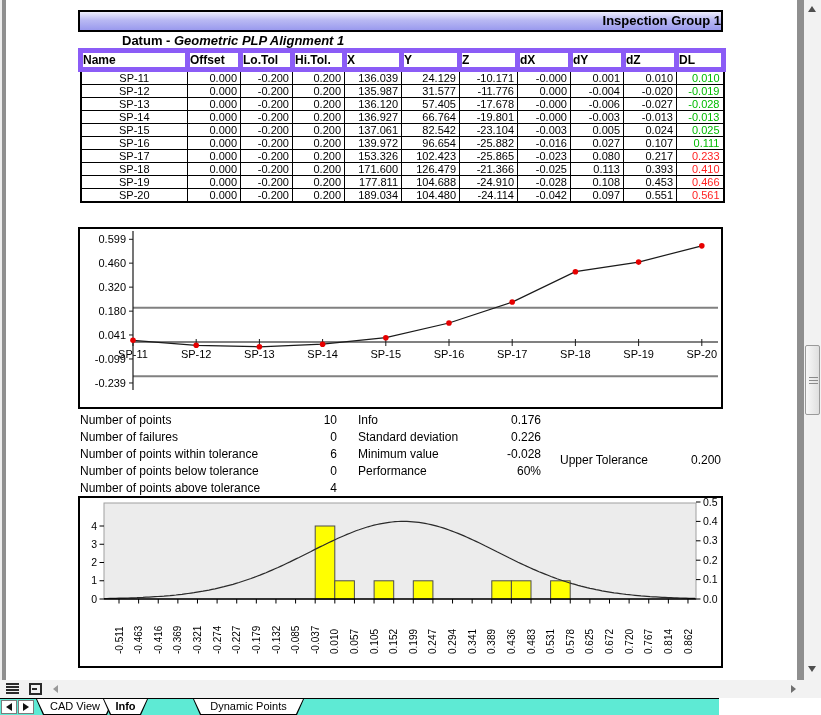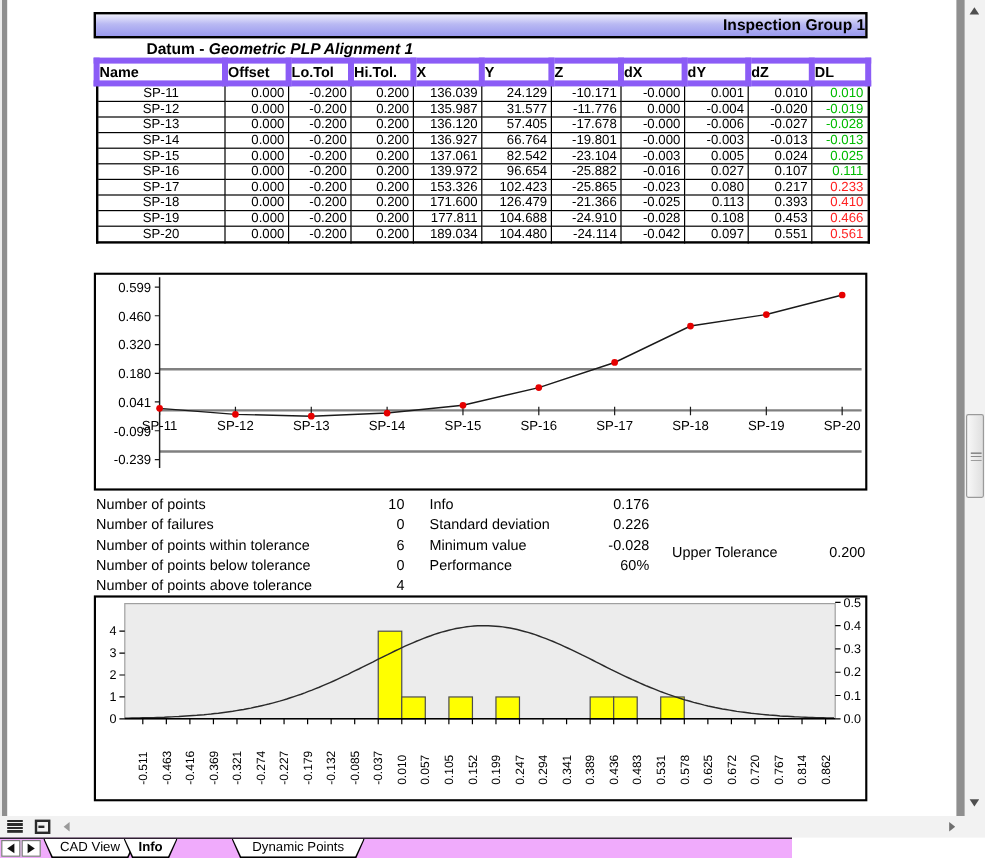--- a/index.html
+++ b/index.html
@@ -54,22 +54,22 @@
   .hscroll { position:absolute; left:0; top:680px; width:821px; height:18px; background:#f2f2f2; }
   .icon-hamburger { position:absolute; left:6px; top:3px; width:13px; height:11px;
                     background:repeating-linear-gradient(to bottom,#2a2a2a 0 2px,transparent 2px 3px); }
   .icon-form { position:absolute; left:29px; top:3px; width:13px; height:12px; border:2px solid #2a2a2a; }
   .icon-form::after { content:""; position:absolute; left:1px; top:3px; width:5px; height:2px; background:#2a2a2a; }
   .h-arr { position:absolute; top:5px; width:0; height:0; }
   .h-arr.left  { left:53px;  border-top:4px solid transparent; border-bottom:4px solid transparent; border-right:5px solid #9a9a9a; }
   .h-arr.right { left:791px; border-top:4px solid transparent; border-bottom:4px solid transparent; border-left:5px solid #6f6f6f; }
 
   
-  .tabbar { position:absolute; left:0; top:698px; width:660px; height:17px;
-            background:#f0abfc; border-top:1px solid #000; }
+  .tabbar { position:absolute; left:0; top:698px; width:719px; height:17px;
+            background:#5eead4; border-top:1px solid #000; }
   .tab-nav { position:absolute; top:1px; width:16px; height:14px; background:#fff;
              border:1px solid #7c7c7c; display:flex; align-items:center; justify-content:center; }
   .tab-nav.prev { left:1px; } .tab-nav.next { left:18px; }
   .tri-l { width:0;height:0;border-top:4px solid transparent;border-bottom:4px solid transparent;border-right:6px solid #111; }
   .tri-r { width:0;height:0;border-top:4px solid transparent;border-bottom:4px solid transparent;border-left:6px solid #111; }
   .sheet-tab { position:absolute; top:0; height:16px;
                clip-path:polygon(0 0,100% 0,calc(100% - 7px) 100%,7px 100%); background:#000; z-index:2; }
   .sheet-tab .inner { position:absolute; left:1px; right:1px; top:0; bottom:1px; background:#fff;
                clip-path:polygon(0 0,100% 0,calc(100% - 7px) 100%,7px 100%);
                font-size:11px; line-height:15px; text-align:center; }

